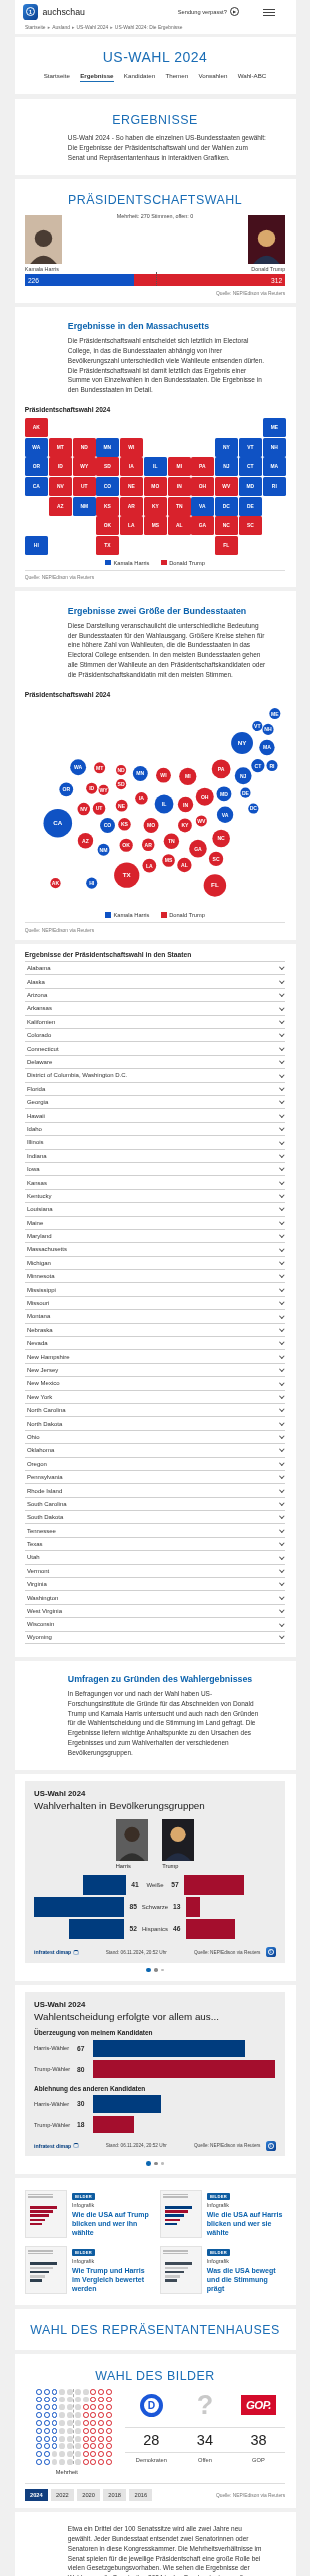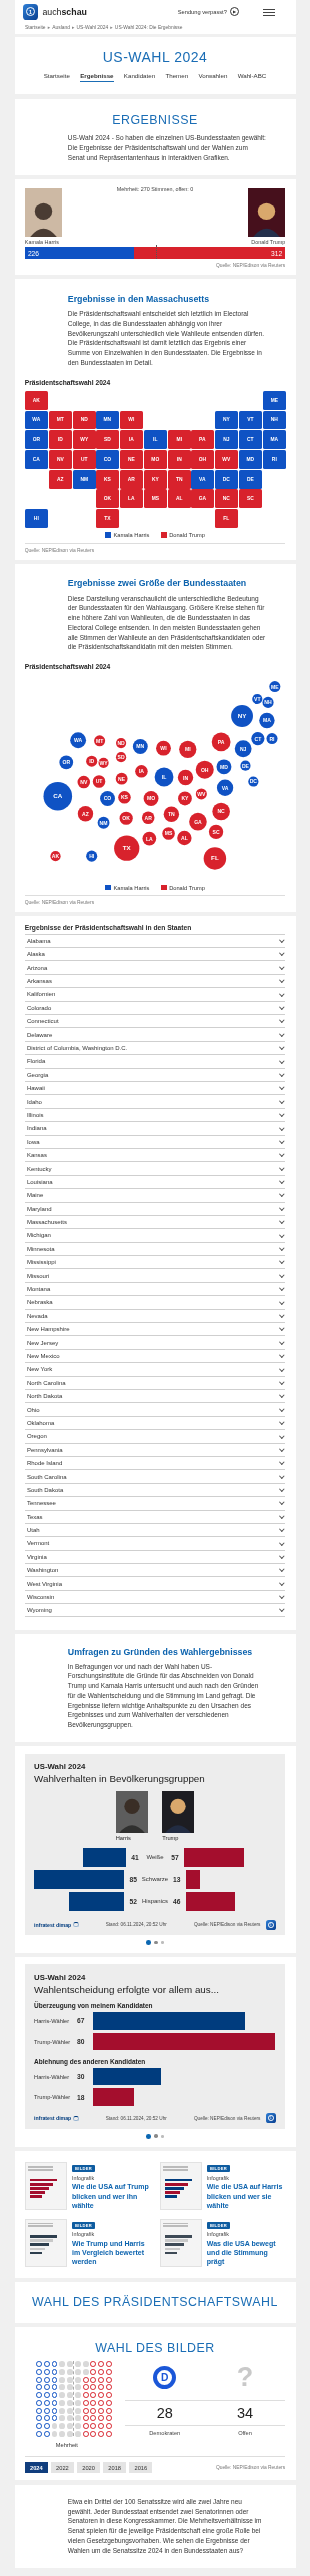--- a/index.html
+++ b/index.html
@@ -5,21 +5,21 @@
   * { box-sizing: border-box; margin: 0; padding: 0; }
   html,body { background:#f0f0f0; font-family:"Liberation Sans", sans-serif; color:#2b2b2b; }
   body { width:310px; }
   .card { background:#fff; margin:0 14.5px 4.1px 14.5px; padding:7.2px 10.3px; }
   .hdr-card { background:#fff; margin:0 14.5px 3.1px 14.5px; padding:4.1px 8.3px 3.1px 8.3px; }
   
   .topbar { display:flex; align-items:center; }
   .ts-logo { width:15.5px; height:15.5px; border-radius:3.6px; background:linear-gradient(135deg,#2f7fd6,#0a3f8f); display:flex; align-items:center; justify-content:center; margin-right:4.1px; }
   .ts-logo-ring { width:9.3px; height:9.3px; border:1px solid #fff; border-radius:50%; color:#fff; font-size:5.2px; font-weight:bold; display:flex; align-items:center; justify-content:center; }
   .ts-word { font-size:8.8px; color:#222; }
-  .ts-word b { font-weight:bold; }
+  .ts-word b { font-weight:normal; }
   .missed { margin-left:auto; margin-right:48px; display:flex; align-items:center; font-size:5.7px; color:#333; }
   .play { width:9.3px; height:9.3px; border:0.8px solid #333; border-radius:50%; margin-left:3.1px; display:flex; align-items:center; justify-content:center; font-size:4.1px; color:#333; }
   .burger { position:absolute; right:20.7px; top:7.2px; width:11.4px; cursor:pointer; }
   .burger div { height:1px; background:#444; margin:2.1px 0; }
   .crumbs { font-size:4.9px; color:#666; margin:4.1px 0 1px 2.1px; }
   .crumbs span.sep { margin:0 2.1px; color:#888; }
   
   .hero-title { text-align:center; color:#1a6db5; font-size:14px; letter-spacing:0.5px; font-weight:400; padding:5.2px 0 4.1px 0; }
   .tabs { display:flex; justify-content:center; gap:10.3px; padding:3.1px 0 5.2px 0; }
   .tab { font-size:6.2px; color:#333; padding-bottom:1.6px; cursor:pointer; }
@@ -148,20 +148,21 @@
       <span class="tab">Wahl-ABC</span>
     </div>
 </div>
 
 <div class="card" style="padding-bottom:12.4px;">
   <div class="sec-head">ERGEBNISSE</div>
   <p class="body indent">US-Wahl 2024 - So haben die einzelnen US-Bundesstaaten gewählt: Die Ergebnisse der Präsidentschaftswahl und der Wahlen zum Senat und Repräsentantenhaus in interaktiven Grafiken.</p>
 </div>
 
 <div class="card">
+  <div class="sec-head">PRÄSIDENTSCHAFTSWAHL</div>
   <div class="maj-note">Mehrheit: 270 Stimmen, offen: 0</div>
   <div class="cand-row">
     <div class="photo" style="background:#cdb9a4;">
       <svg width="37" height="41" viewBox="0 0 72 80">
           <circle cx="36" cy="30" r="17" fill="#4a3c33"></circle>
           <path d="M10 80 Q36 48 62 80 Z" fill="#4a3c33"></path>
         </svg>
     </div>
     <div class="photo" style="background:#46101c;">
       <svg width="37" height="41" viewBox="0 0 72 80">
@@ -866,21 +867,21 @@
             <div style="background: rgb(201, 201, 201); width: 49%;"></div>
             <div style="background: rgb(62, 74, 86); width: 37%;"></div>
           </div>
         </div>
         <div><span class="badge">BILDER</span><div class="tease-kicker">Infografik</div><div class="tease-title">Was die USA bewegt und die Stimmung prägt</div></div>
       </div>
     </div>
 </div>
 
 <div class="card" style="padding:10.3px;">
-  <div class="sec-head" style="margin:3.1px 0;">WAHL DES PRÄSIDENTSCHAFTSWAHL</div>
+  <div class="sec-head" style="margin:3.1px 0;">WAHL DES REPRÄSENTANTENHAUSES</div>
 </div>
 
 <div class="card">
   <div class="sec-head">WAHL DES BILDER</div>
   <div class="senate-flex">
     <div>
       <div class="seatgrid" id="seatgrid">
           <div class="seat dec" style="left: 0px; top: 0px; border: 1.8px solid rgb(15, 82, 196);"></div>
           <div class="seat dec" style="left: 0px; top: 7.8px; border: 1.8px solid rgb(15, 82, 196);"></div>
           <div class="seat dec" style="left: 0px; top: 15.5px; border: 1.8px solid rgb(15, 82, 196);"></div>
@@ -993,20 +994,27 @@
         <div class="sen-num">28</div>
         <div class="sen-lab">Demokraten</div>
       </div>
       <div class="sen-col">
         <div class="sen-logo">
             <span class="qmark">?</span>
           </div>
         <div class="sen-num">34</div>
         <div class="sen-lab">Offen</div>
       </div>
+      <div class="sen-col">
+        <div class="sen-logo">
+            <span class="goplogo"><span>GOP</span>.</span>
+          </div>
+        <div class="sen-num">38</div>
+        <div class="sen-lab">GOP</div>
+      </div>
     </div>
   </div>
   <div class="hrline" style="margin-top:8.3px;"></div>
   <div class="years" id="years">
       <span class="yr active">2024</span>
       <span class="yr">2022</span>
       <span class="yr">2020</span>
       <span class="yr">2018</span>
       <span class="yr">2016</span>
       <span class="src">Quelle: NEP/Edison via Reuters</span>

